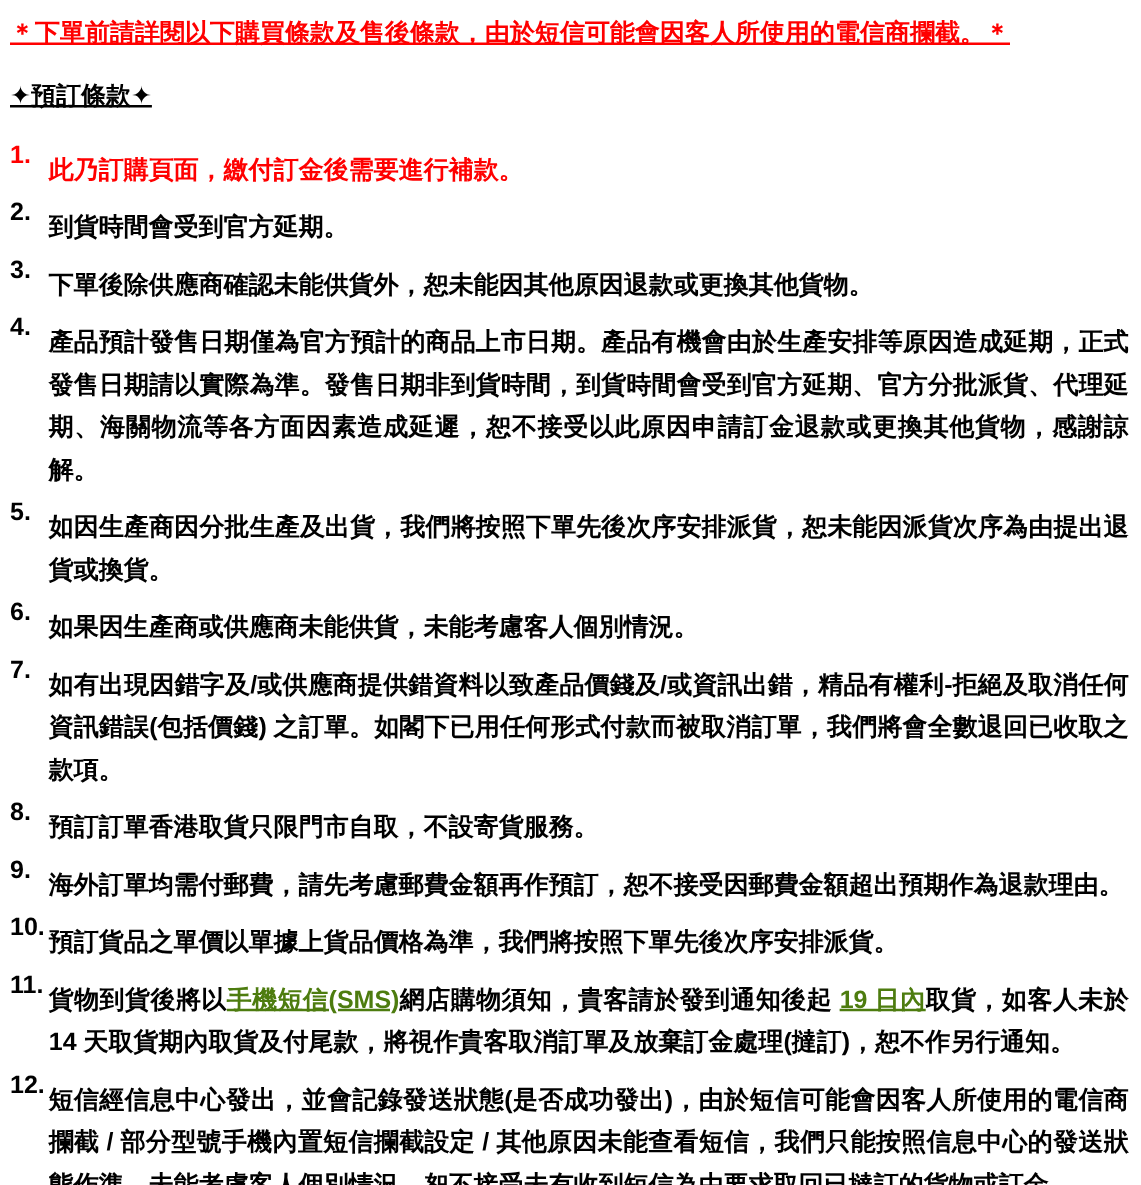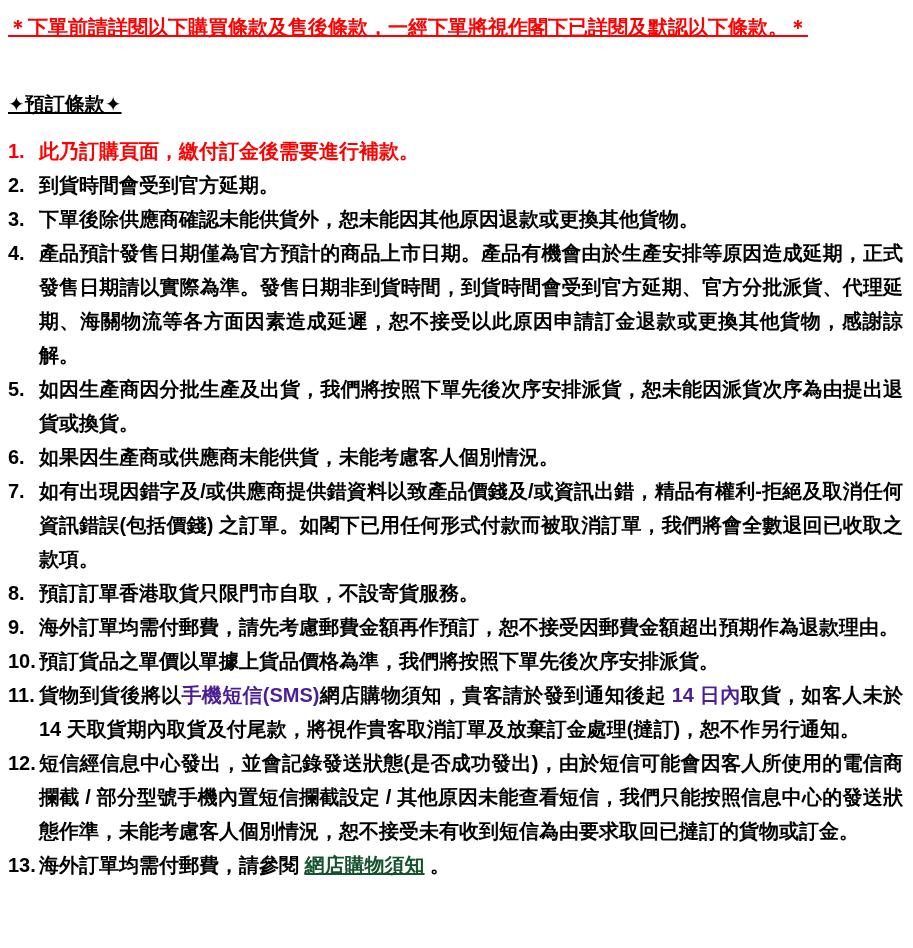--- a/index.html
+++ b/index.html
@@ -20,53 +20,53 @@
     color: #ff0000;
     text-decoration: underline;
     line-height: 1.7;
     margin-bottom: 16px;
   }
   .section-title {
     text-decoration: underline;
     line-height: 1.7;
     margin-bottom: 13px;
     display: inline-block;
-    margin-top: 27px;
   }
   .section-title-row { margin-bottom: 0; }
   .terms-list { list-style: none; }
   .term-item {
     display: flex;
     align-items: flex-start;
   }
   .term-number {
     flex: 0 0 31px;
     width: 31px;
     line-height: 1.7;
   }
   .term-text {
     flex: 1;
     line-height: 1.7;
     text-align: justify;
     padding-right: 2px;
+    margin-top: 12px;
   }
   .style-red { color: #ff0000; }
   .seg-normal { }
-  .seg-red-underline { color: #4c1d95; }
+  .seg-red-underline { color: #4d7c0f; text-decoration: underline; }
   a.seg-link {
     color: #14532d;
     text-decoration: underline;
     cursor: pointer;
   }
 </style>
 </head>
 <body>
 
 <div class="page">
-  <div class="notice">＊下單前請詳閱以下購買條款及售後條款，一經下單將視作閣下已詳閱及默認以下條款。＊</div>
+  <div class="notice">＊下單前請詳閱以下購買條款及售後條款，由於短信可能會因客人所使用的電信商攔截。＊</div>
 
   <div class="section-title-row">
     <span class="section-title">✦預訂條款✦</span>
   </div>
 
   <div class="terms-list" id="terms-list">
       <div class="term-item style-red">
         <span class="term-number">1.</span>
         <div class="term-text"><span class="seg-normal">此乃訂購頁面，繳付訂金後需要進行補款。</span></div>
       </div>
@@ -101,21 +101,21 @@
       <div class="term-item">
         <span class="term-number">9.</span>
         <div class="term-text"><span class="seg-normal">海外訂單均需付郵費，請先考慮郵費金額再作預訂，恕不接受因郵費金額超出預期作為退款理由。</span></div>
       </div>
       <div class="term-item">
         <span class="term-number">10.</span>
         <div class="term-text"><span class="seg-normal">預訂貨品之單價以單據上貨品價格為準，我們將按照下單先後次序安排派貨。</span></div>
       </div>
       <div class="term-item">
         <span class="term-number">11.</span>
-        <div class="term-text"><span class="seg-normal">貨物到貨後將以</span><span class="seg-red-underline">手機短信(SMS)</span><span class="seg-normal">網店購物須知，貴客請於發到通知後起 </span><span class="seg-red-underline">14 日內</span><span class="seg-normal">取貨，如客人未於 14 天取貨期內取貨及付尾款，將視作貴客取消訂單及放棄訂金處理(撻訂)，恕不作另行通知。</span></div>
+        <div class="term-text"><span class="seg-normal">貨物到貨後將以</span><span class="seg-red-underline">手機短信(SMS)</span><span class="seg-normal">網店購物須知，貴客請於發到通知後起 </span><span class="seg-red-underline">19 日內</span><span class="seg-normal">取貨，如客人未於 14 天取貨期內取貨及付尾款，將視作貴客取消訂單及放棄訂金處理(撻訂)，恕不作另行通知。</span></div>
       </div>
       <div class="term-item">
         <span class="term-number">12.</span>
         <div class="term-text"><span class="seg-normal">短信經信息中心發出，並會記錄發送狀態(是否成功發出)，由於短信可能會因客人所使用的電信商攔截 / 部分型號手機內置短信攔截設定 / 其他原因未能查看短信，我們只能按照信息中心的發送狀態作準，未能考慮客人個別情況，恕不接受未有收到短信為由要求取回已撻訂的貨物或訂金。</span></div>
       </div>
       <div class="term-item">
         <span class="term-number">13.</span>
         <div class="term-text"><span class="seg-normal">海外訂單均需付郵費，請參閱 </span><a class="seg-link" href="#">網店購物須知</a><span class="seg-normal"> 。</span></div>
       </div>
     </div>

